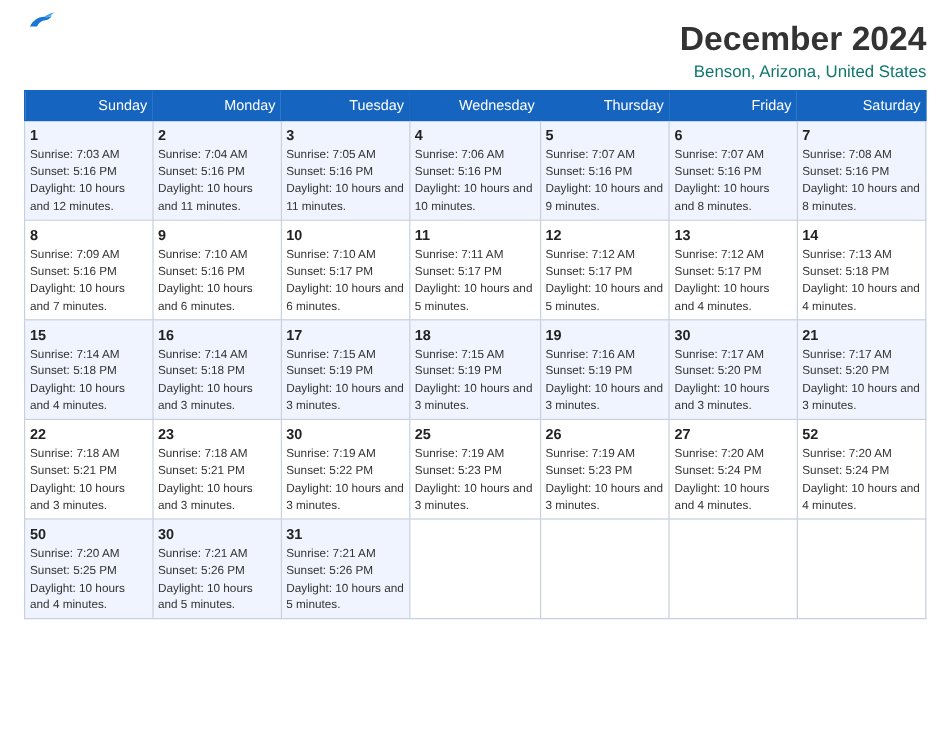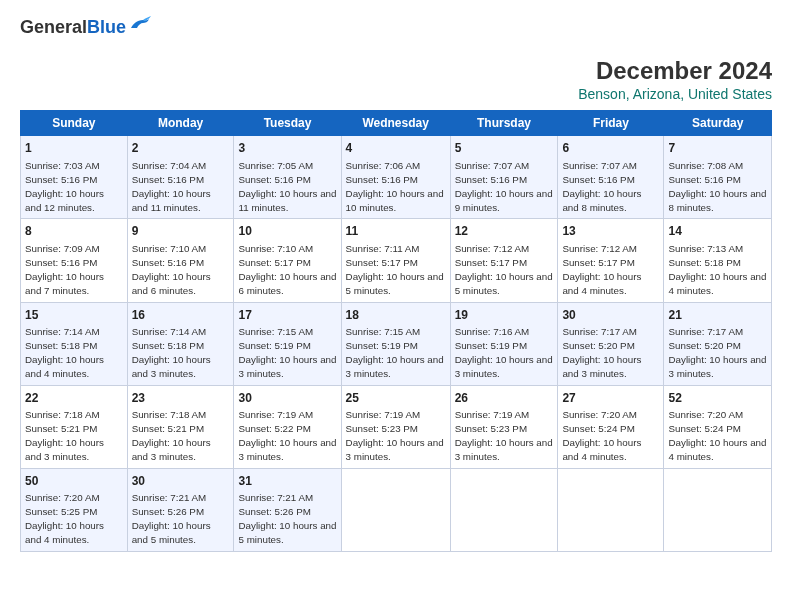--- a/index.html
+++ b/index.html
@@ -32,46 +32,45 @@
       font-weight: bold;
       color: #333;
       line-height: 1.1;
     }
     .logo-text .general { color: #333; }
     .logo-text .blue { color: #1565c0; }
     .title-block {
       text-align: right;
     }
     .month-title {
-      font-size: 24px;
+      font-size: 28px;
       font-weight: bold;
       color: #333;
       line-height: 1.1;
-      margin-top: 40px;
     }
     .subtitle {
       font-size: 14px;
       color: #0f766e;
       margin-top: 2px;
     }
     .calendar {
       width: 100%;
       border-collapse: collapse;
       font-size: 10.5px;
     }
     .calendar thead tr {
       background: #1565c0;
       color: #fff;
     }
     .calendar thead th {
       padding: 5px 4px;
-      font-weight: bold;
+      font-weight: normal;
       font-size: 12px;
       border: 1px solid #1565c0;
-      text-align: center;
+      text-align: right;
     }
     .calendar tbody tr {
       background: #fff;
     }
     .calendar tbody tr:nth-child(odd) {
       background: #f0f4ff;
     }
     .calendar tbody td {
       vertical-align: top;
       padding: 4px 4px 4px 4px;
@@ -96,23 +95,20 @@
       background: #fff !important;
     }
   </style>
 </head>
 <body>
 
 <div class="page">
   <div class="header">
     <div class="logo">
       <div style="display:flex;align-items:center;">
-        <span class="logo-text">
-          <span class="general">General</span><span class="blue">Blue</span>
-        </span>
         <svg width="22" height="16" viewBox="0 0 22 16" style="margin-left:3px;margin-top:-8px;">
           <path d="M2 12 C4 8, 8 4, 14 4 C16 4, 18 5, 20 3 C19 6, 16 7, 14 7 C12 7, 9 9, 8 12 Z" fill="#1976d2"></path>
           <path d="M14 4 C16 2, 20 1, 22 0 C20 3, 18 4, 16 5 Z" fill="#42a5f5"></path>
         </svg>
       </div>
     </div>
     <div class="title-block">
       <div class="month-title">December 2024</div>
       <div class="subtitle">Benson, Arizona, United States</div>
     </div>

